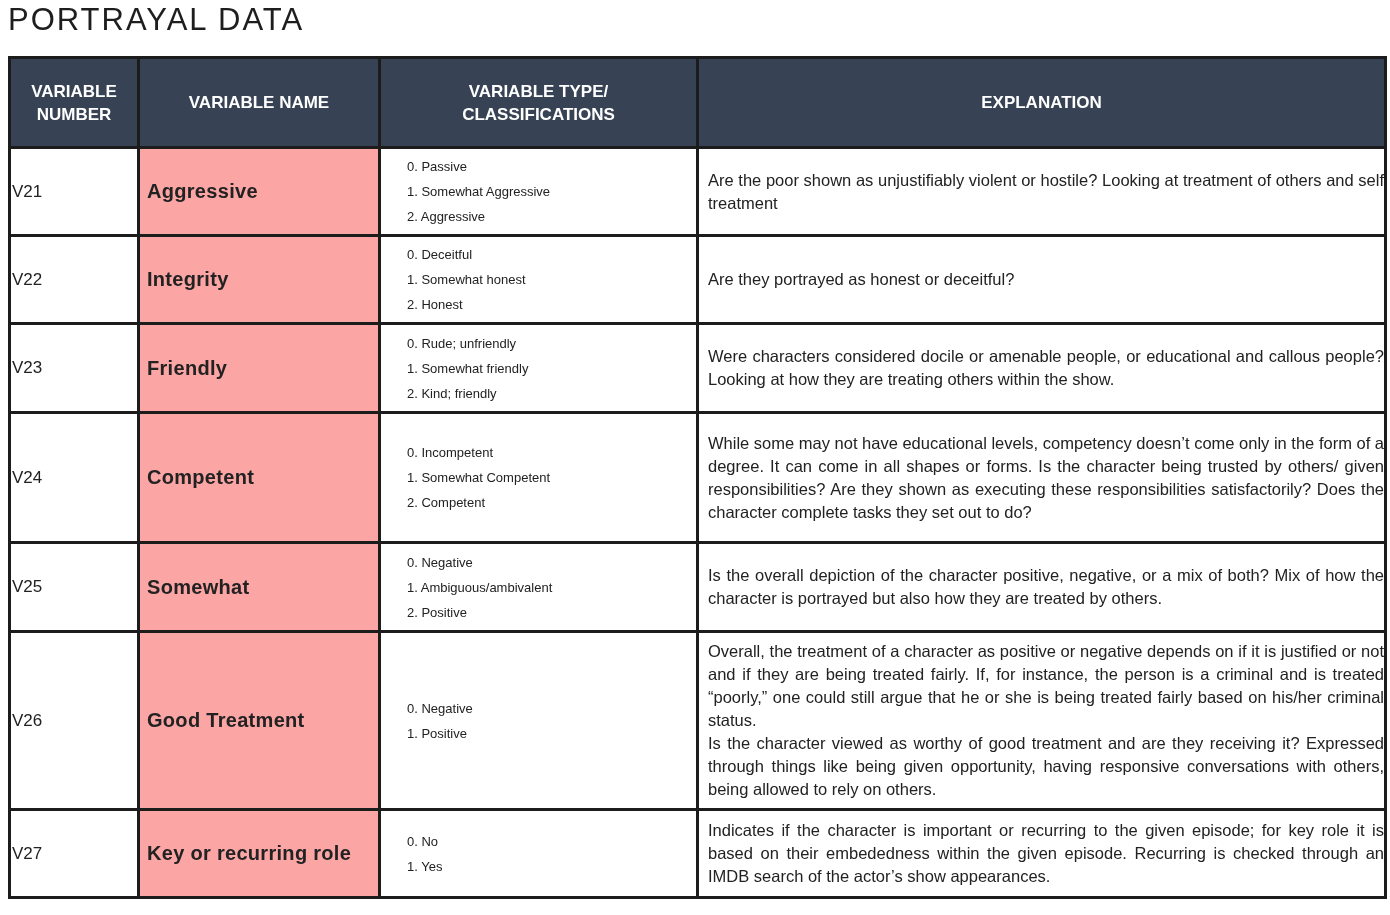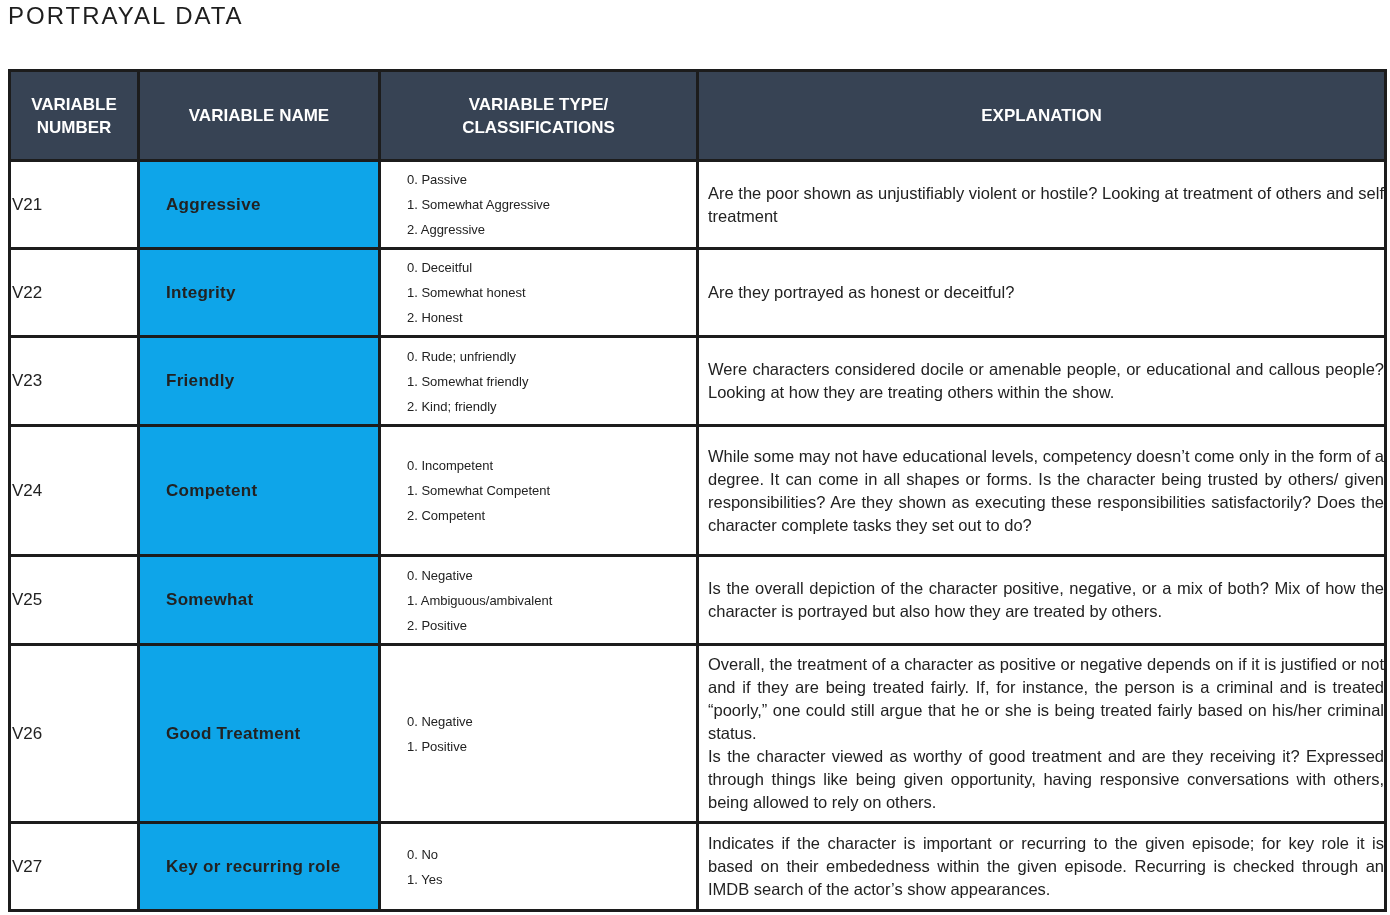--- a/index.html
+++ b/index.html
@@ -2,39 +2,39 @@
 <html><head>
 <meta charset="utf-8">
 <style>
   html, body { margin: 0; padding: 0; background: #ffffff; }
   body {
     width: 1390px; height: 915px; overflow: hidden; position: relative;
     font-family: "Liberation Sans", sans-serif; color: #222;
   }
   .page-title {
     position: absolute; left: 8px; top: 2px;
-    font-size: 24px; font-weight: normal; letter-spacing: 2px;
+    font-size: 31px; font-weight: normal; letter-spacing: 2px;
     color: #1e1e1e; margin: 0;
   }
   table.portrayal {
-    position: absolute; left: 8px; top: 69px;
+    position: absolute; left: 8px; top: 56px;
     width: 1376px; border-collapse: collapse;
     table-layout: fixed;
   }
   table.portrayal th, table.portrayal td {
     border: 3px solid #1c1c1c;
     box-sizing: border-box;
   }
   table.portrayal th {
     background: #374354; color: #ffffff;
     font-weight: bold; font-size: 17px; line-height: 23px;
     text-align: center; height: 90px; padding: 0 6px;
   }
   td.num { font-size: 17px; color: #222; }
-  td.name { background: #0ea5e9; font-size: 17px; font-weight: bold; color: #222; padding-left: 26px; letter-spacing: 0.3px; }
+  td.name { background: #fca5a5; font-size: 20px; font-weight: bold; color: #222; padding-left: 7px; letter-spacing: 0.3px; }
   td.types { font-size: 13px; line-height: 25px; padding-left: 26px; color: #222; }
   td.types div { white-space: nowrap; }
   td.expl { font-size: 16.5px; line-height: 23px; padding: 0 0 0 9px; text-align: justify; color: #222; }
   td.expl p { margin: 0; }
   col.c1 { width: 129px; } col.c2 { width: 241px; } col.c3 { width: 318px; } col.c4 { width: 688px; }
 </style>
 </head>
 <body>
 
 <h1 class="page-title">PORTRAYAL DATA</h1>

